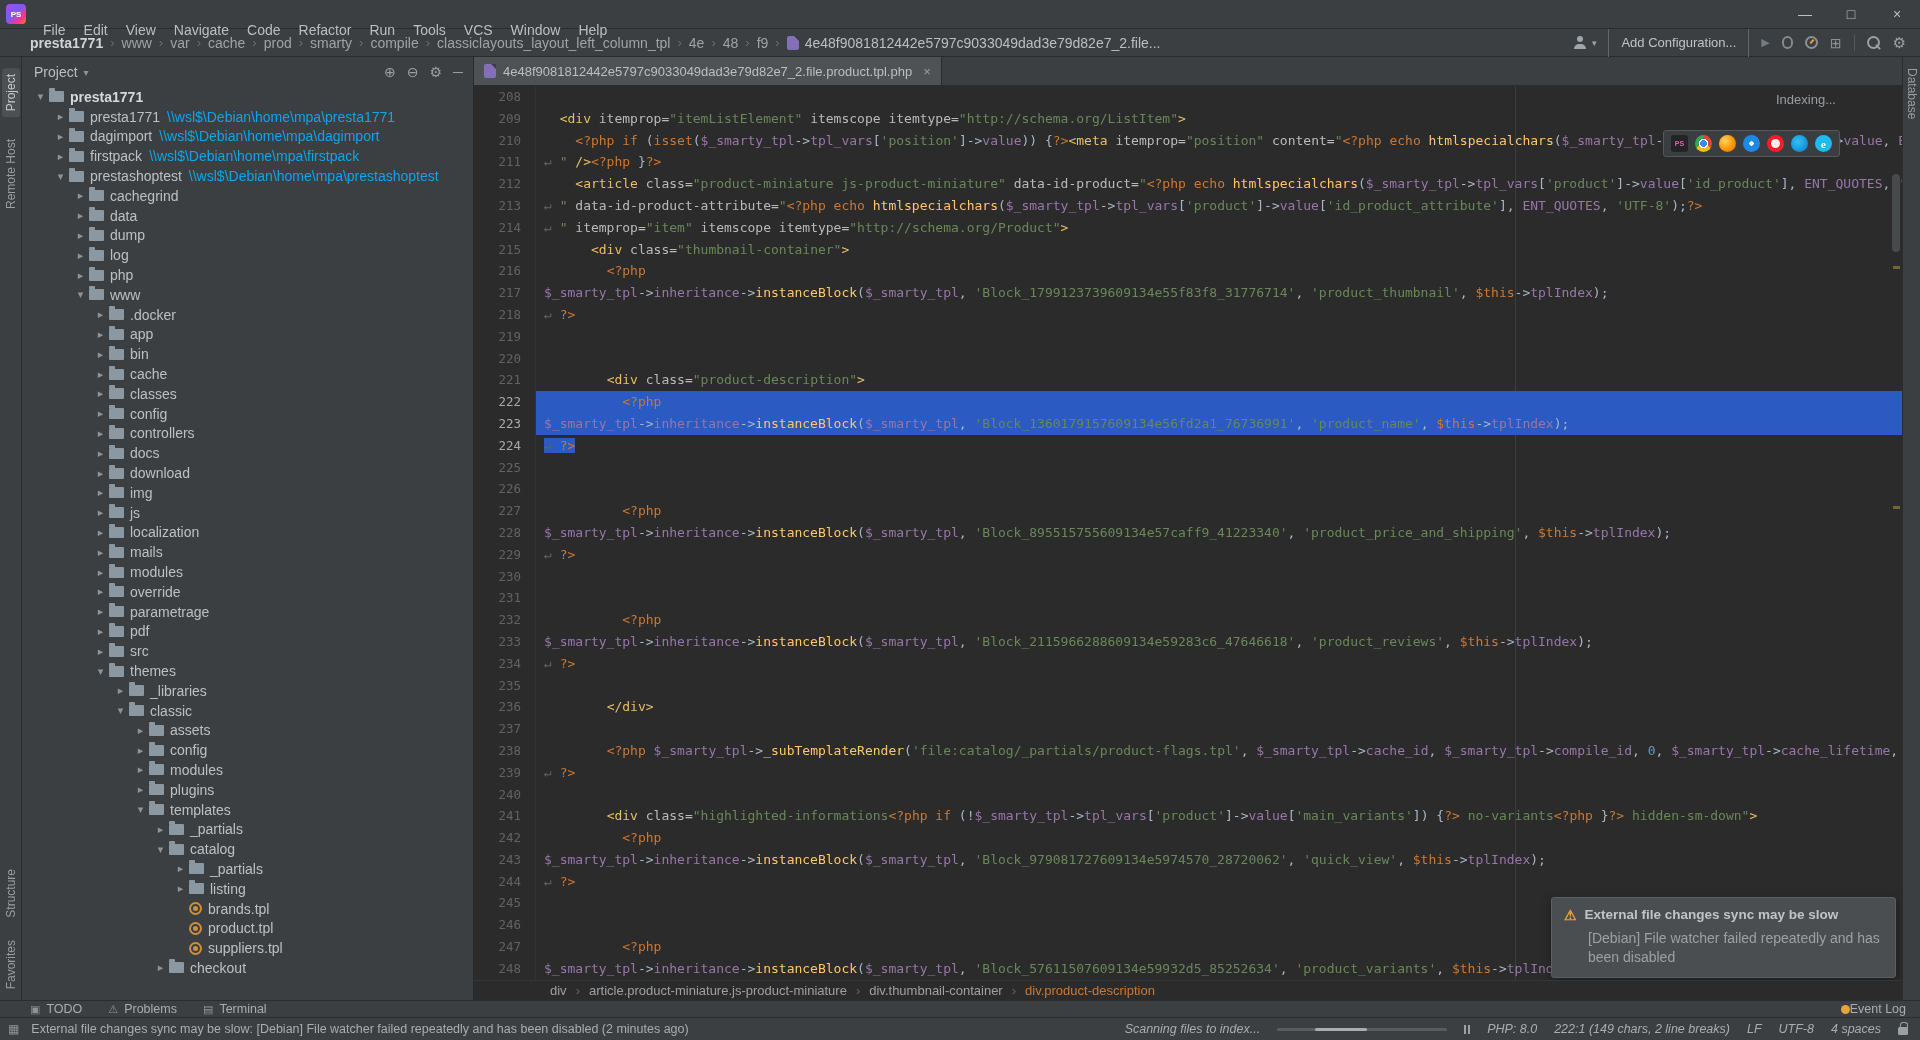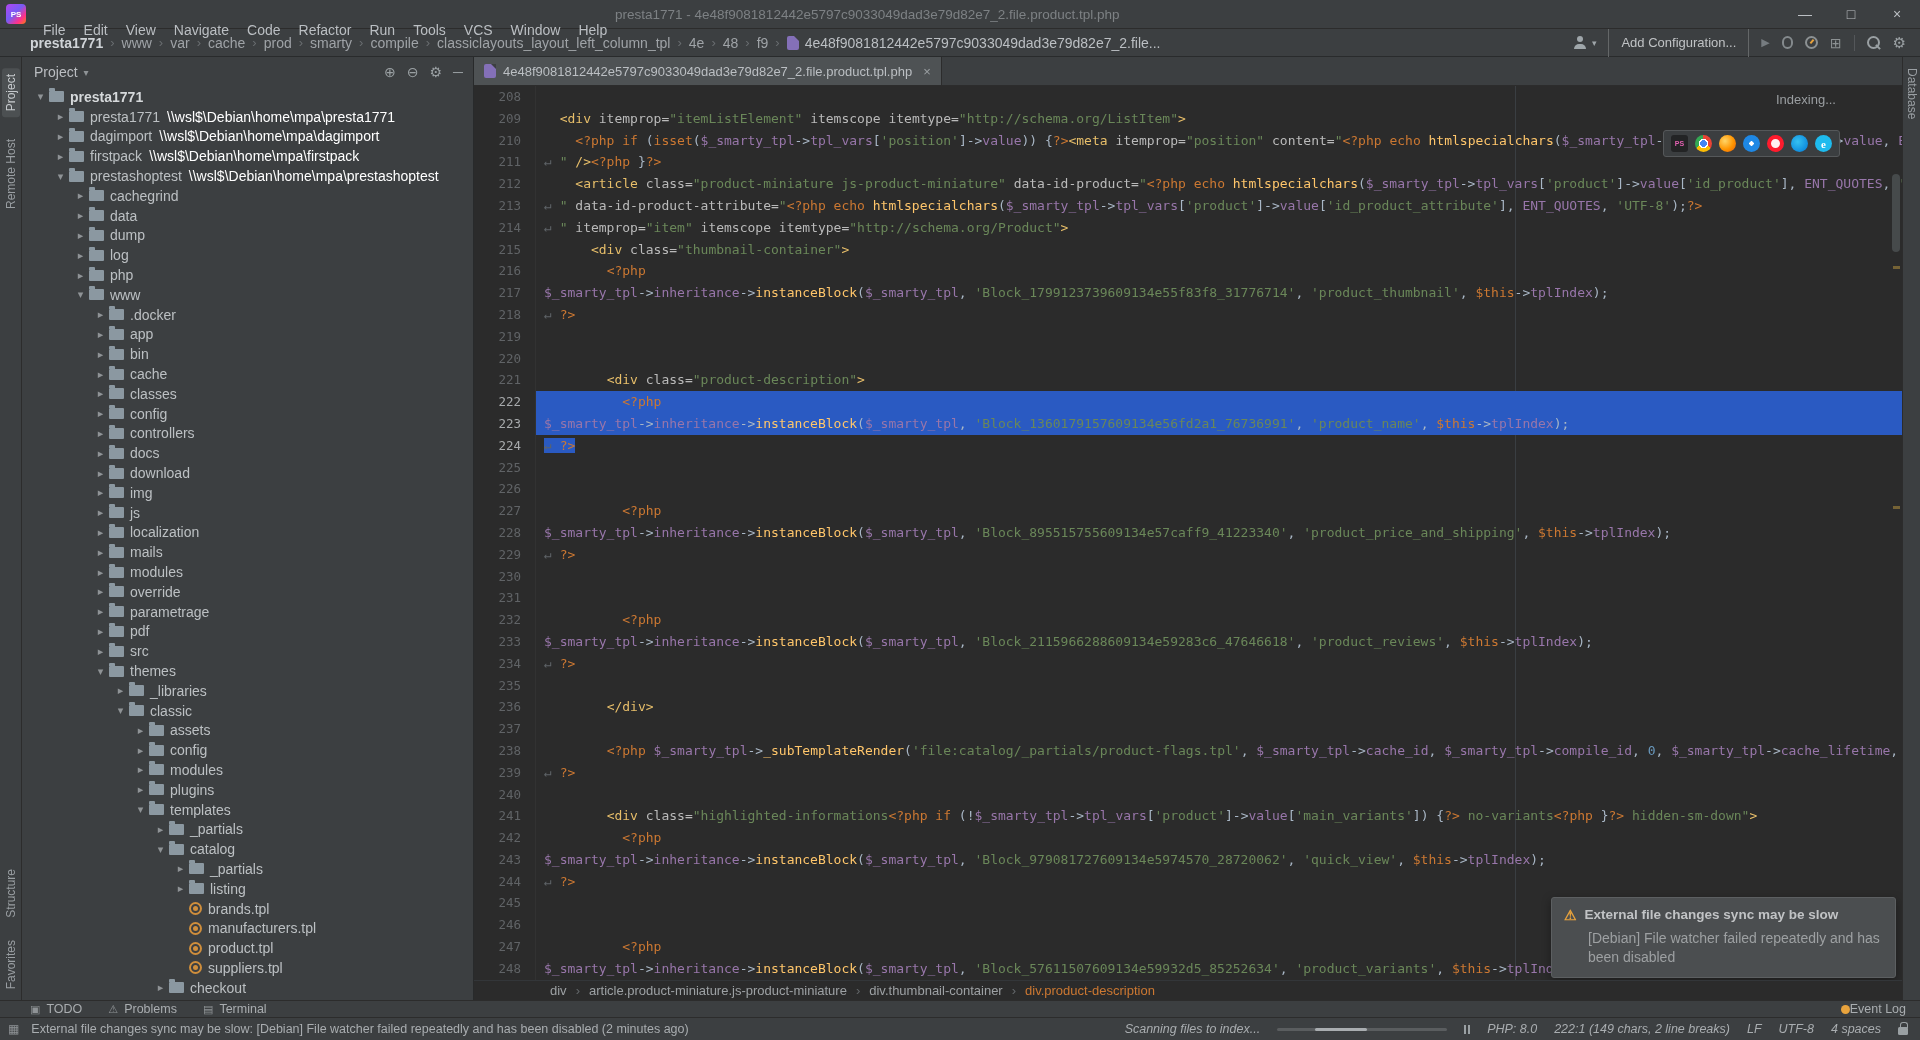--- a/index.html
+++ b/index.html
@@ -58,21 +58,21 @@
   .ph-icons { margin-left:auto; display:flex; gap:11px; align-items:center; color:#9aa0a3; font-size:14px; }
   .tree { flex:1; overflow:hidden; font-size:14px; white-space:nowrap; }
   .tree-row { height:19.8px; display:flex; align-items:center; }
   .tree-arrow { width:17px; flex:none; text-align:center; color:#8f9396; font-size:11px; }
   .ic-folder { width:15px; height:11px; background:#8b98a1; border-radius:1px; position:relative; margin-right:6px; flex:none; }
   .ic-folder::before { content:""; position:absolute; top:-3px; left:0; width:6px; height:3px; background:#8b98a1; border-radius:1px 1px 0 0; }
   .ic-tpl { width:13px; height:13px; border-radius:50%; border:2px solid #cf8e3c; position:relative; margin-right:6px; flex:none; }
   .ic-tpl::after { content:""; position:absolute; inset:2px; border-radius:50%; background:#cf8e3c; }
   .tree-label { color:#bcc0c3; }
   .tree-row.root .tree-label { color:#d6d9db; font-weight:bold; }
-  .dimpath { color:#ffffff; margin-left:7px; }
+  .dimpath { color:#0ea5e9; margin-left:7px; }
 
   
   .editorcol { flex:1; min-width:0; display:flex; flex-direction:column; background:#2b2b2b; position:relative;justify-content:space-between; }
   .tabbar { height:29px; background:#3c3f41; border-bottom:1px solid #2c2c2c; display:flex; flex:none; }
   .tab { height:100%; background:#4e5254; display:flex; align-items:center; gap:7px; padding:0 10px; font-size:13px; color:#bbbfc3; border-right:1px solid #2c2c2c; }
   .tab-close { color:#9ba0a3; font-size:13px; margin-left:4px; }
 
   .codearea { flex:1; position:relative; overflow:hidden; font-family:"DejaVu Sans Mono", monospace; font-size:13px; }
   .mline { position:absolute; left:1041px; top:0; bottom:0; width:1px; background:#3a3e42; }
   .crow { height:21.8px; line-height:21.8px; display:flex; position:relative; }
@@ -141,21 +141,20 @@
         <span class="menu-item">View</span>
         <span class="menu-item">Navigate</span>
         <span class="menu-item">Code</span>
         <span class="menu-item">Refactor</span>
         <span class="menu-item">Run</span>
         <span class="menu-item">Tools</span>
         <span class="menu-item">VCS</span>
         <span class="menu-item">Window</span>
         <span class="menu-item">Help</span>
       </div>
-    <div class="wtitle">presta1771 - 4e48f9081812442e5797c9033049dad3e79d82e7_2.file.product.tpl.php</div>
     <div class="wbtns">
       <span class="wbtn">—</span>
       <span class="wbtn">□</span>
       <span class="wbtn">×</span>
     </div>
   </div>
 
   <div class="navbar">
     <div class="crumbs">
         <span class="crumb first">presta1771</span>
@@ -427,25 +426,20 @@
           </div>
           <div class="tree-row" style="padding-left: 150px;">
             <span class="tree-arrow">▸</span>
             <span class="ic-folder"></span>
             <span class="tree-label">listing</span>
           </div>
           <div class="tree-row" style="padding-left: 150px;">
             <span class="tree-arrow"></span>
             <span class="ic-tpl"></span>
             <span class="tree-label">brands.tpl</span>
-          </div>
-          <div class="tree-row" style="padding-left: 150px;">
-            <span class="tree-arrow"></span>
-            <span class="ic-tpl"></span>
-            <span class="tree-label">manufacturers.tpl</span>
           </div>
           <div class="tree-row" style="padding-left: 150px;">
             <span class="tree-arrow"></span>
             <span class="ic-tpl"></span>
             <span class="tree-label">product.tpl</span>
           </div>
           <div class="tree-row" style="padding-left: 150px;">
             <span class="tree-arrow"></span>
             <span class="ic-tpl"></span>
             <span class="tree-label">suppliers.tpl</span>

